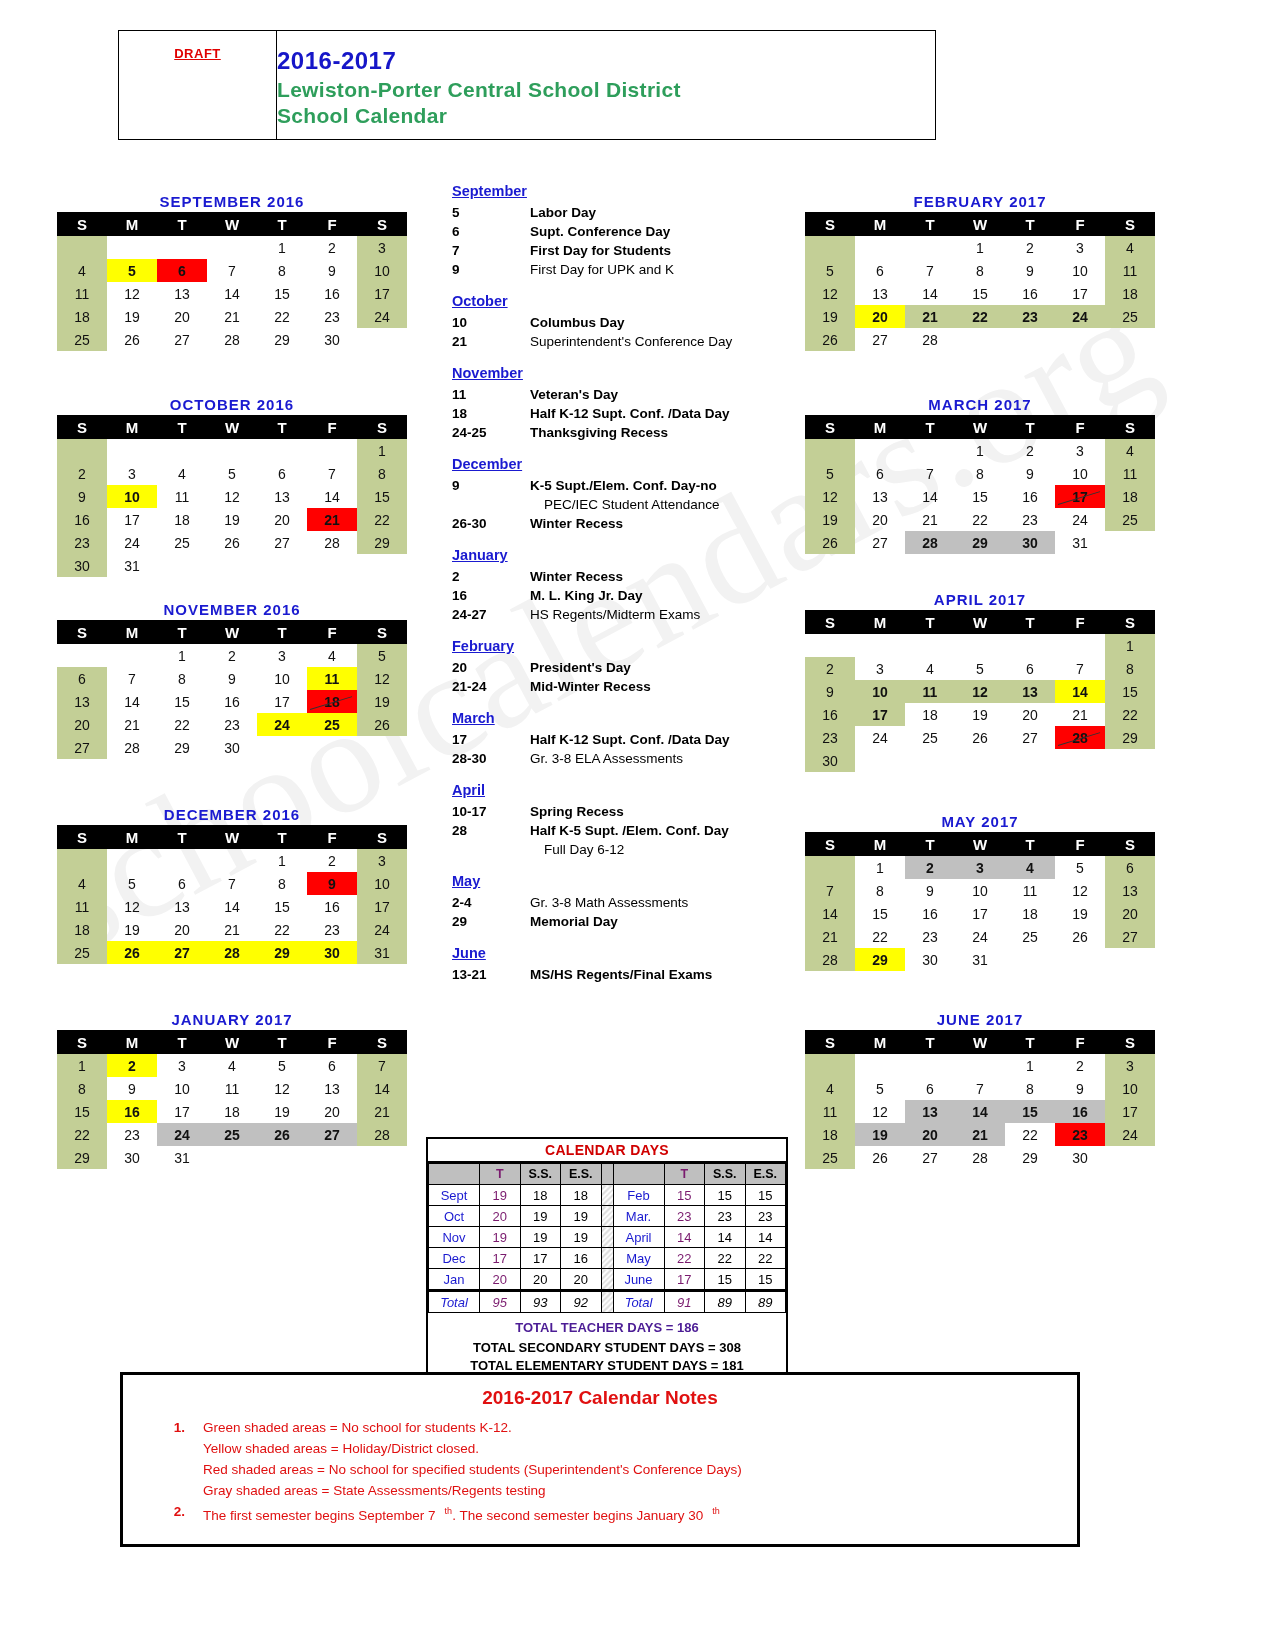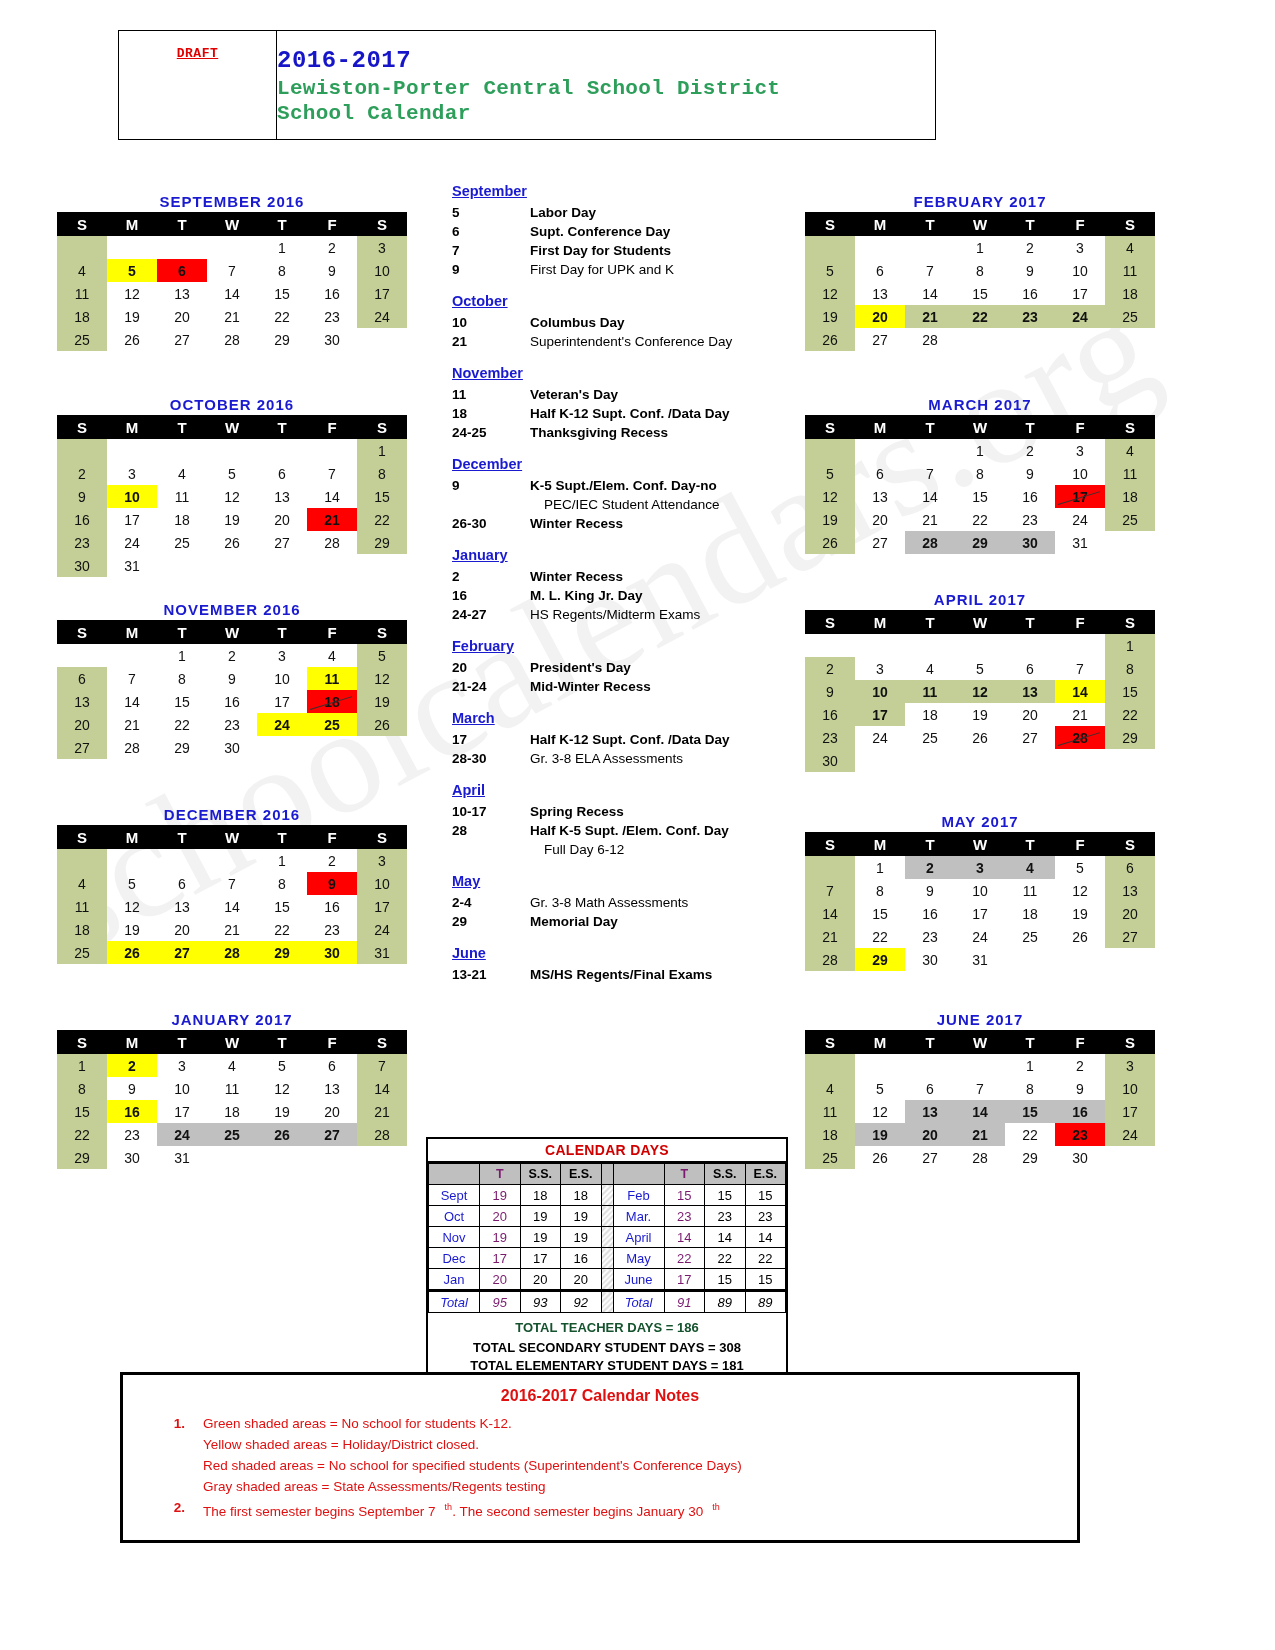--- a/index.html
+++ b/index.html
@@ -25,21 +25,21 @@
     pointer-events:none;
     z-index:0;
     letter-spacing:2px;
   }
 
   .page{position:relative;z-index:2;}
 
   
   .titlebar{
     position:absolute;left:118px;top:30px;width:818px;height:110px;
-    border:1.5px solid #000;display:flex;box-sizing:border-box;background:transparent;font-family:Liberation Mono, monospace;
+    border:1.5px solid #000;display:flex;box-sizing:border-box;background:transparent;
   }
   .draftcell{
     width:158px;border-right:1.5px solid #000;box-sizing:border-box;
     padding-top:13px;text-align:center;
   }
   .draft{
     color:#e00000;font-weight:bold;font-size:13px;text-decoration:underline;
     letter-spacing:.5px;
   }
   .titlecell{flex:1;padding-top:16px;}
@@ -100,30 +100,30 @@
   table.days td,table.days th{
     border:1px solid #000;height:20px;text-align:center;padding:0 1px;
   }
   table.days th{background:#bfbfbf;font-weight:bold;font-size:12.5px;}
   th.tcol{color:#7a1b6e;}
   td.mlabel{color:#1a1ad0;text-align:left;padding-left:4px;font-size:13px;}
   td.tval{color:#7a1b6e;}
   .sep{width:9px;background:repeating-linear-gradient(135deg,#fff 0 2px,#dcdcdc 2px 4px);border-top:none;border-bottom:none;}
   tr.totrow td{border-top:3px solid #000;font-style:italic;}
   .totals{padding:4px 0 6px;text-align:center;}
-  .tt1{color:#14532d;font-weight:bold;font-size:13px;padding:3px 0 4px;}
+  .tt1{color:#4c1d95;font-weight:bold;font-size:13px;padding:3px 0 4px;}
   .tt2{font-weight:bold;font-size:13px;line-height:18px;}
 
   
   .notes{
     position:absolute;left:120px;top:1372px;width:960px;
     border:3px solid #000;box-sizing:border-box;padding:12px 0 18px;background:#fff;
   }
   .notes-title{
-    text-align:center;color:#e01010;font-weight:bold;font-size:16px;margin-bottom:8px;
+    text-align:center;color:#e01010;font-weight:bold;font-size:19px;margin-bottom:8px;
   }
   .note-line{display:flex;color:#e01010;font-size:13.5px;line-height:21px;}
   .note-num{width:62px;flex:0 0 62px;text-align:right;padding-right:18px;font-weight:bold;}
   .note-txt{flex:1;}
   sup{font-size:9px;vertical-align:super;padding-left:9px;}
 </style>
 </head>
 <body>
 
 <div class="watermark">schoolcalendars.org</div>

